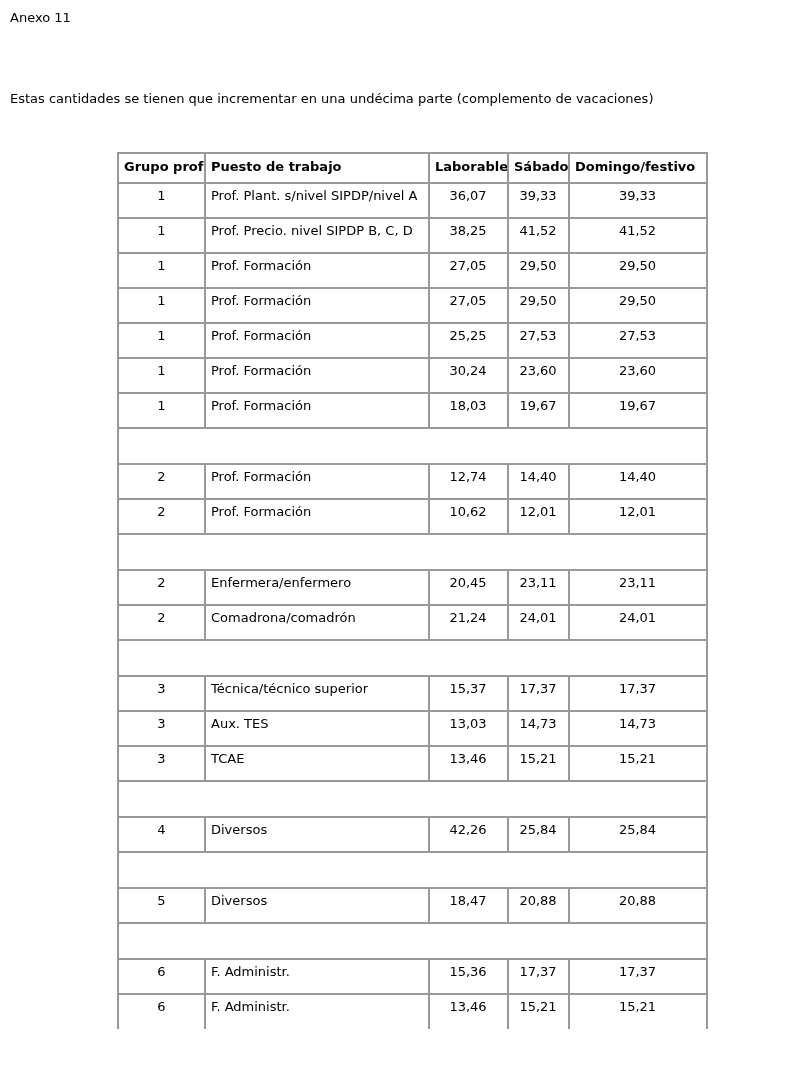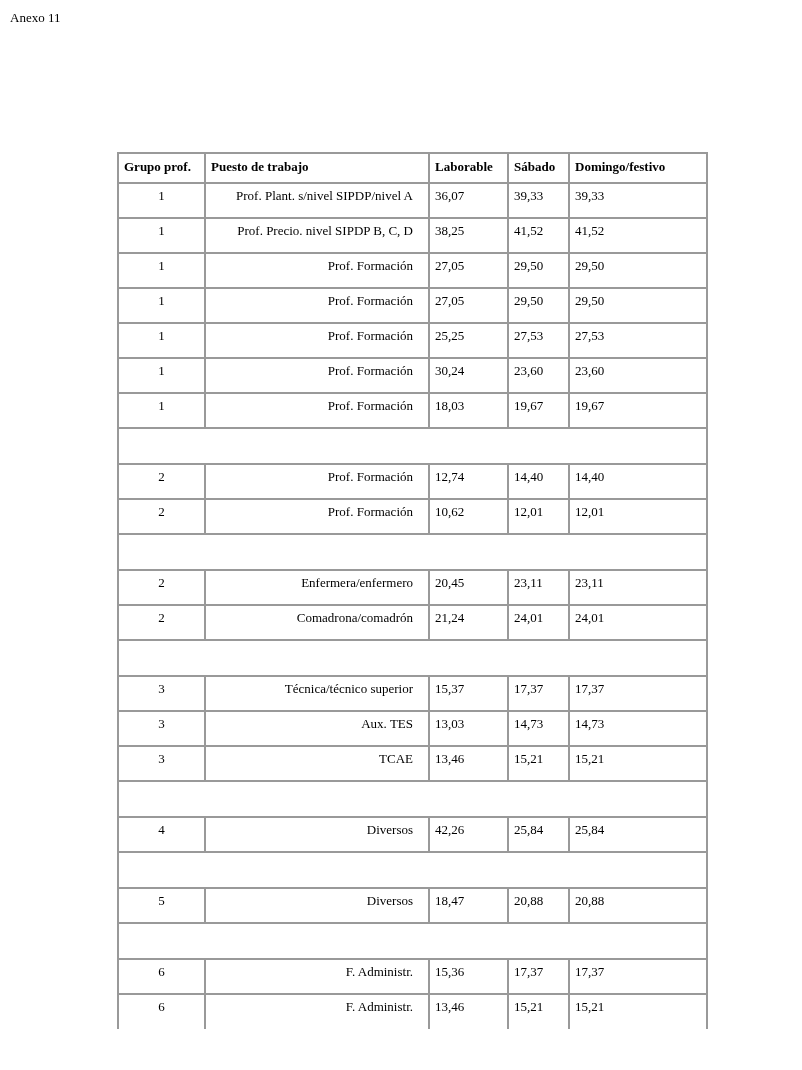--- a/index.html
+++ b/index.html
@@ -5,21 +5,21 @@
   * { margin: 0; padding: 0; box-sizing: border-box; }
   html, body {
     width: 802px;
     height: 1070px;
     overflow: hidden;
     background: #ffffff;
     font-family: "DejaVu Sans", sans-serif;
     font-size: 13px;
     color: #000000;
   }
-  .page { position: relative; width: 802px; height: 1066px; font-family: Liberation Serif, serif; }
+  .page { position: relative; width: 802px; height: 1066px; }
 
   .txt-line { position: absolute; left: 10px; white-space: nowrap; }
   .line-annex    { top: 10px; }
   .line-subtitle { top: 37px; }
   .line-note     { top: 91px; }
 
   table.price-table {
     position: absolute;
     top: 152px;
     left: 117px;
@@ -43,34 +43,35 @@
     font-size: 13px;
     line-height: 1.25;
   }
   .price-table thead tr { height: 30px; }
   .price-table tr.row-data { height: 35px; }
   .price-table tr.row-spacer { height: 36px; }
 
   .price-table th { font-weight: bold; text-align: left; padding: 5px 4px 4px 5px; }
 
   .price-table td.col-grupo  { text-align: center; }
-  .price-table td.col-puesto { text-align: right; padding-right: 15px; }
-  .price-table td.col-num    { text-align: left; padding-right: 6px; }
+  .price-table td.col-puesto { text-align: left; padding-right: 15px; }
+  .price-table td.col-num    { text-align: center; padding-right: 6px; }
 
   
   .price-table tr:last-child td { border-bottom: 0; }
 </style>
 </head>
 <body>
 
 <div class="page">
 
   <div class="txt-line line-annex">Anexo 11</div>
 
 
+  <div class="txt-line line-note">Estas cantidades se tienen que incrementar en una undécima parte (complemento de vacaciones)</div>
 
   <table class="price-table">
     <colgroup>
       <col class="c0">
         <col class="c1">
         <col class="c2">
         <col class="c3">
         <col class="c4">
     </colgroup>
     <thead>

